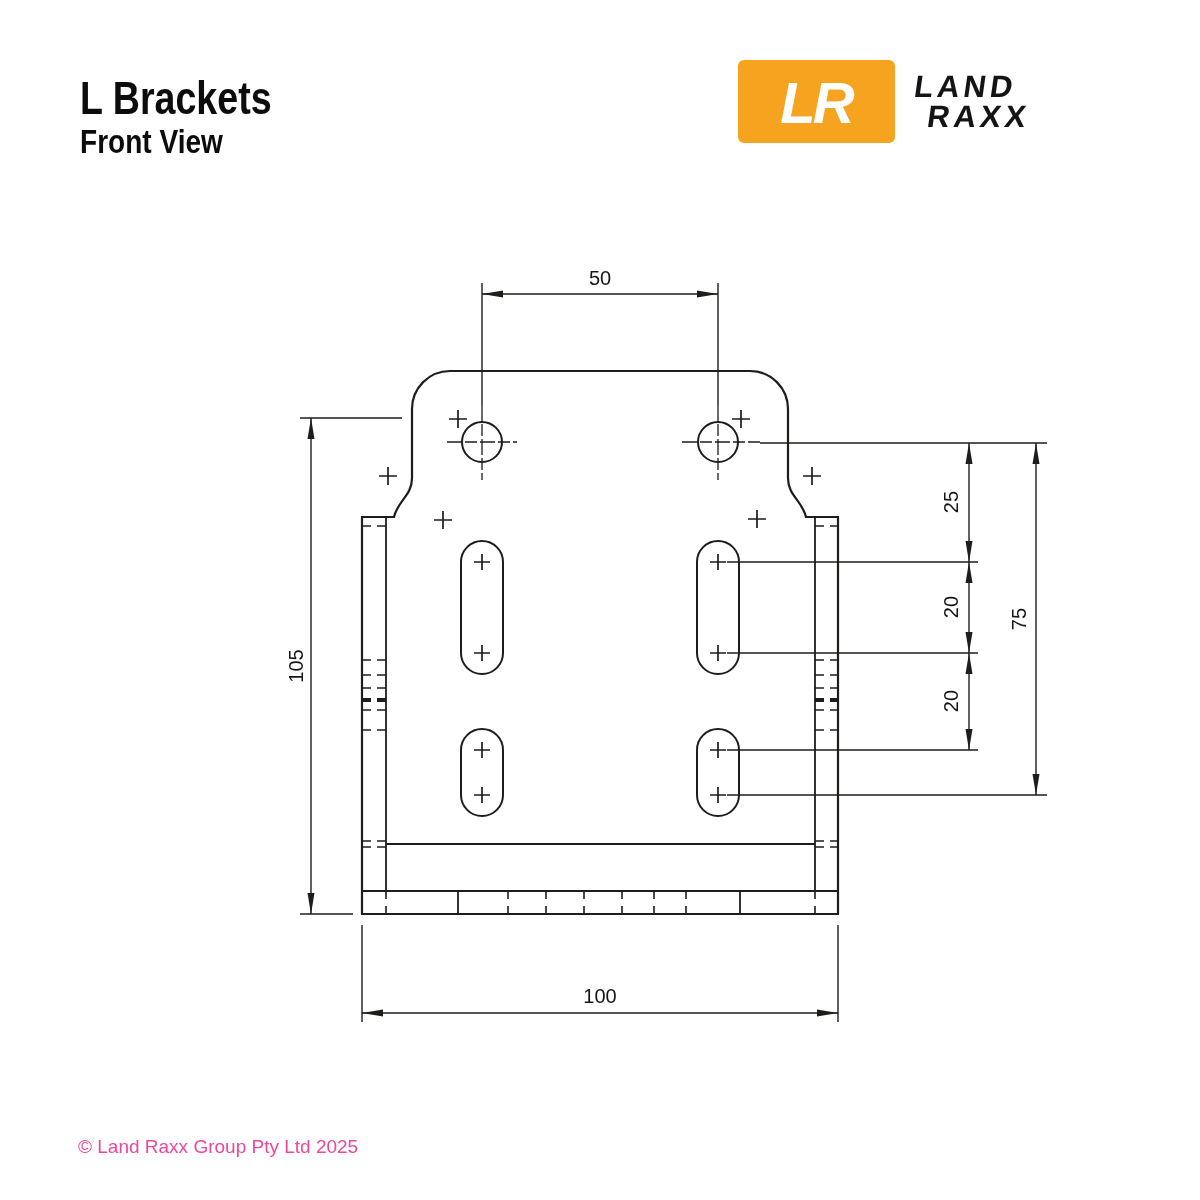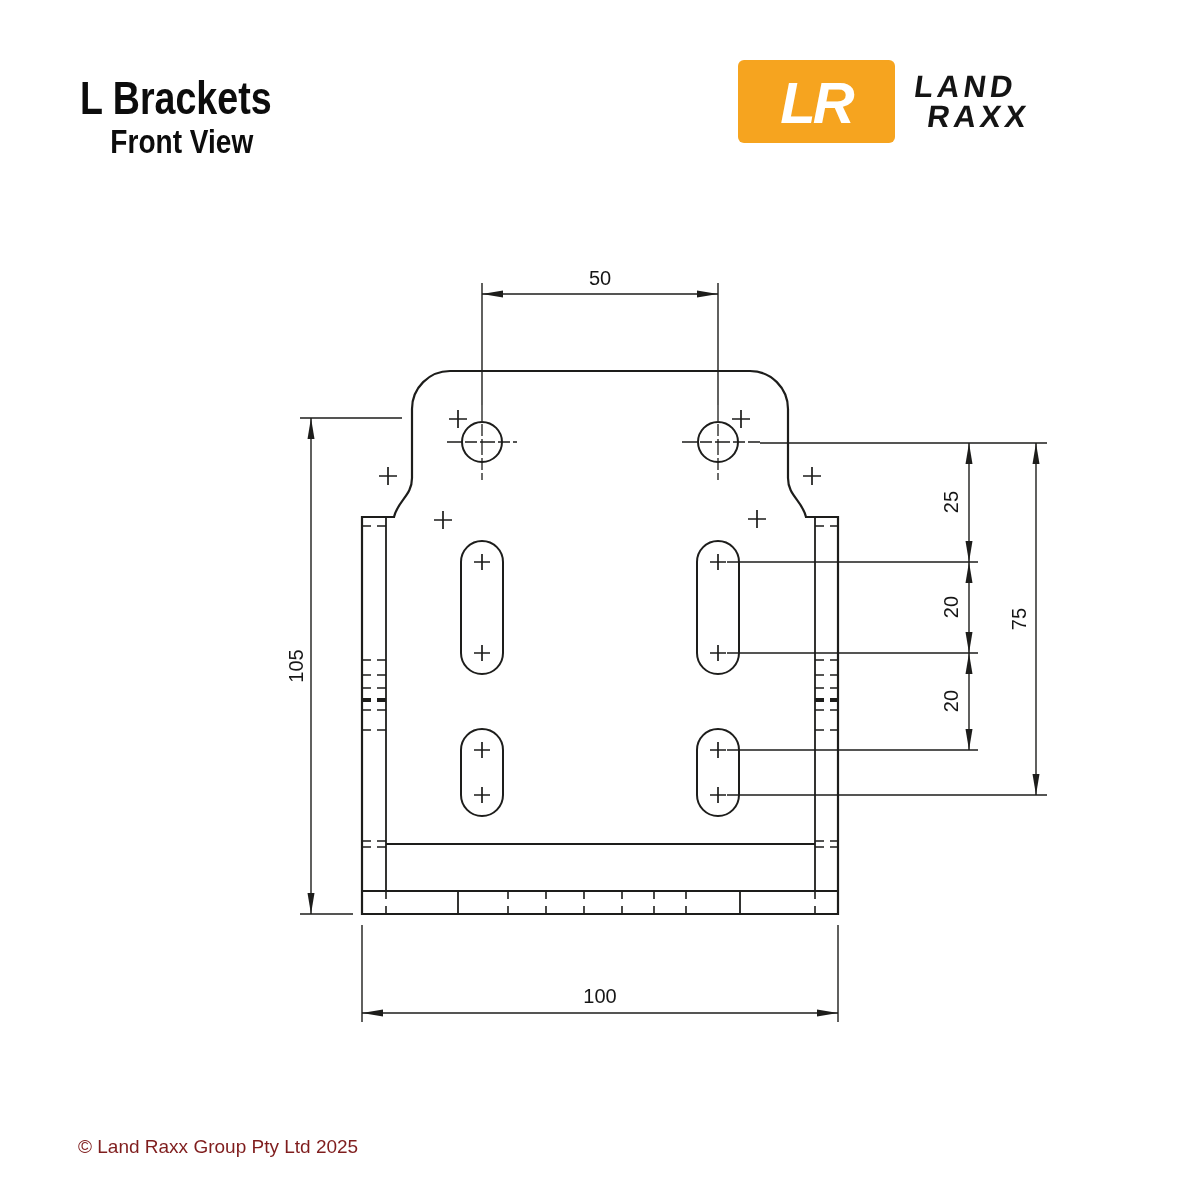--- a/index.html
+++ b/index.html
@@ -1,23 +1,23 @@
 <!DOCTYPE html>
 <html><head>
 <meta charset="utf-8">
 <style>
   html,body{margin:0;padding:0;background:#fff;}
   .page{position:relative;width:1124px;height:1200px;background:#ffffff;overflow:hidden;
-        font-family:"Liberation Sans","DejaVu Sans",sans-serif;color:#111;text-align:center;}
+        font-family:"Liberation Sans","DejaVu Sans",sans-serif;color:#111;}
   .titleblock{position:absolute;left:80px;top:74px;}
   .titleblock h1{margin:0;font-size:47px;line-height:1.0;font-weight:bold;color:#0c0c0c;
                  transform:scaleX(0.80);transform-origin:left top;letter-spacing:0px;white-space:nowrap;}
   .titleblock h2{margin:4px 0 0 0;font-size:33px;line-height:1.0;font-weight:bold;color:#0c0c0c;
                  transform:scaleX(0.85);transform-origin:left top;white-space:nowrap;}
-  .footer{position:absolute;left:78px;top:1136px;font-size:19px;color:#7f1d1d;}
+  .footer{position:absolute;left:78px;top:1136px;font-size:19px;color:#ec4899;}
   svg{position:absolute;left:0;top:0;}
   .logo-svg{left:730px;top:50px;}
   text.dim{font-family:"Liberation Sans","DejaVu Sans",sans-serif;font-size:20px;fill:#161616;}
 </style>
 </head>
 <body>
 
 <div class="page">
 
   <div class="titleblock">

